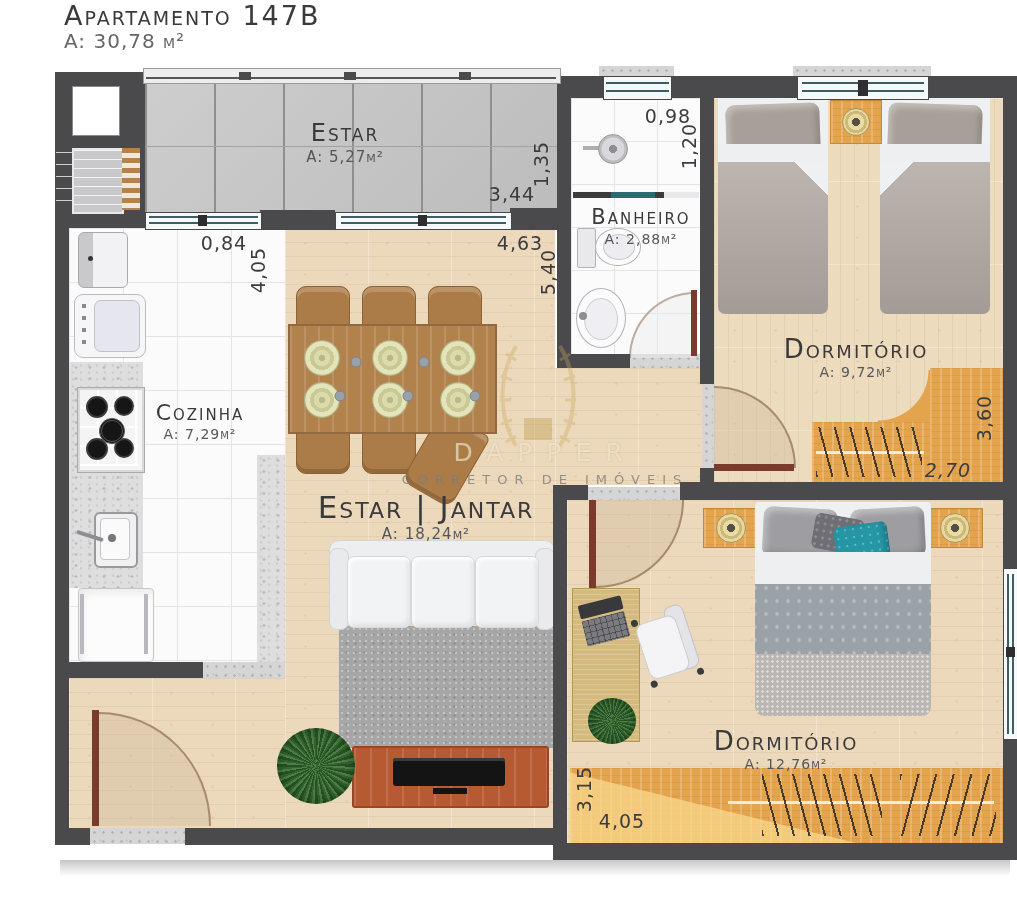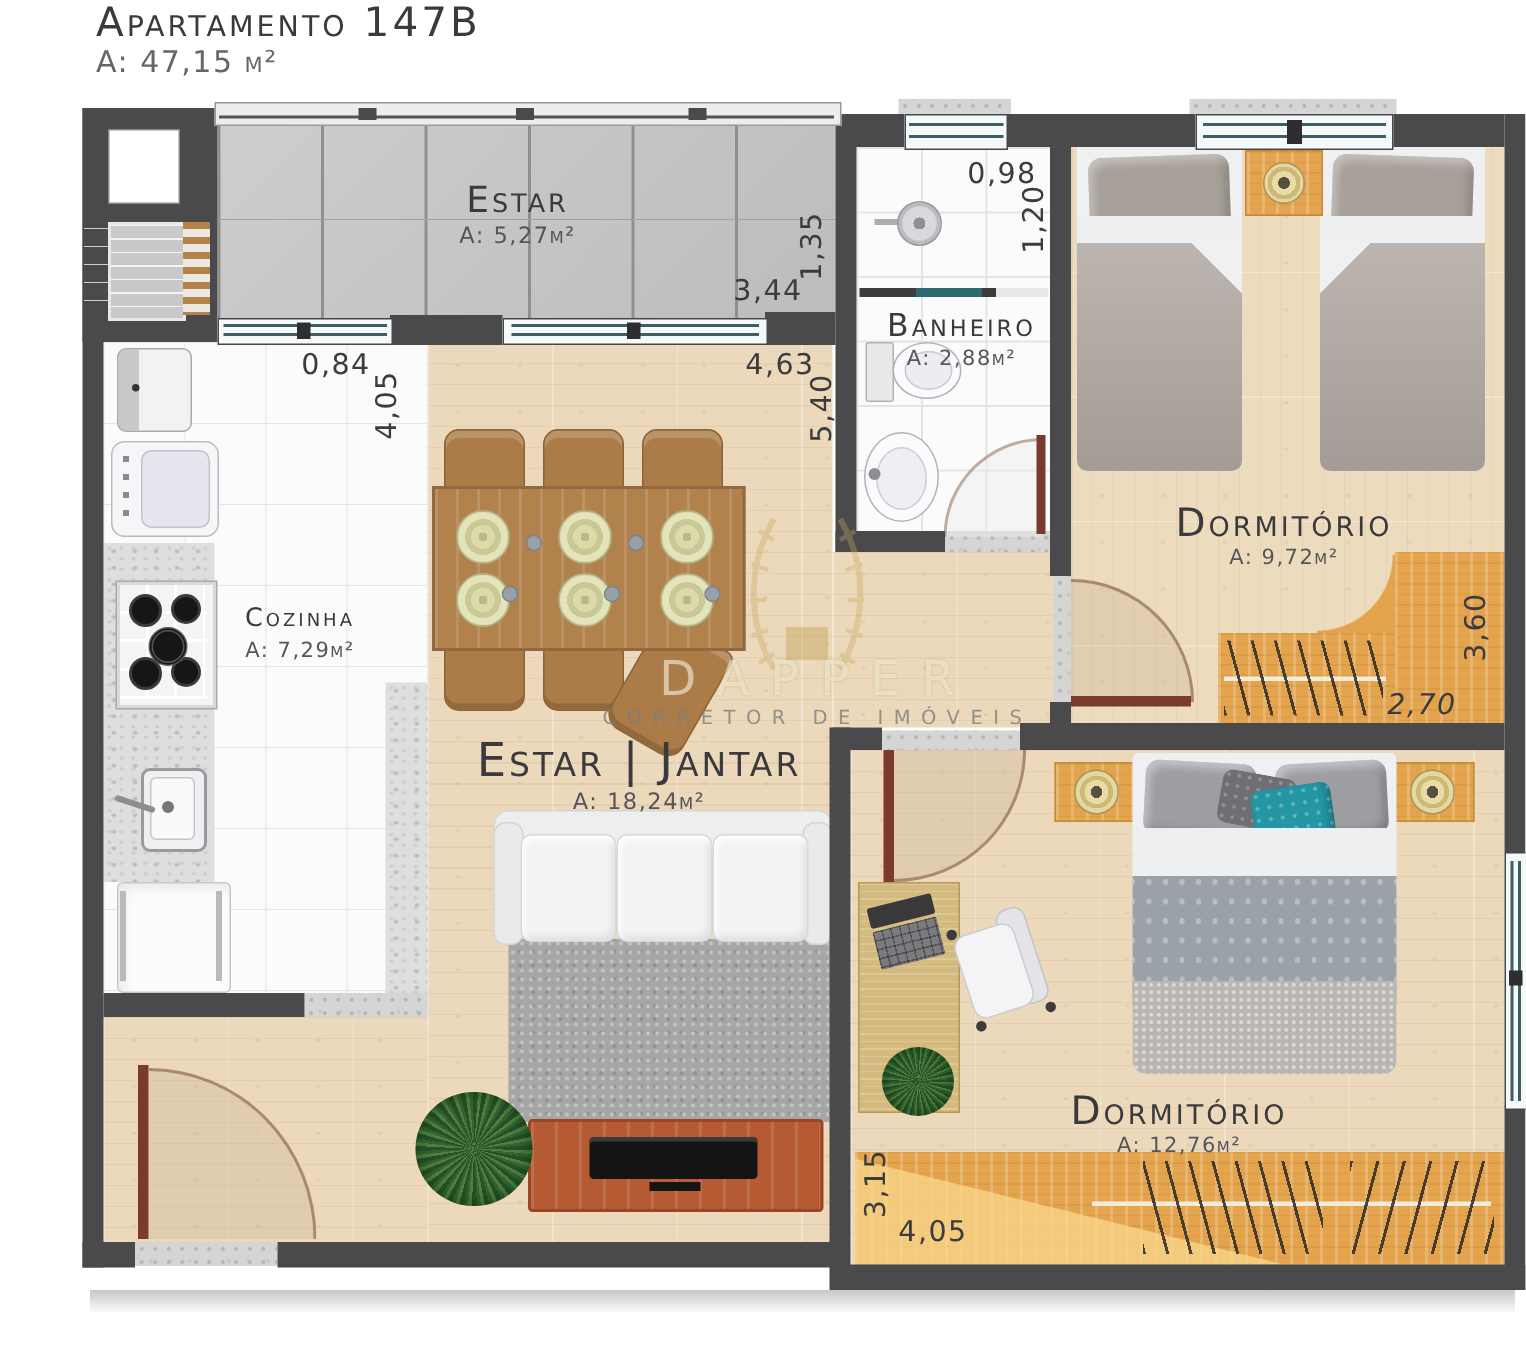--- a/index.html
+++ b/index.html
@@ -72,21 +72,21 @@
   .goldplate{position:absolute;border-radius:50%;background:radial-gradient(circle,#55503f 0 4px,#e9dba4 4px 8px,#cdb877 8px 11px,#e6d79f 11px 13px);border:1px solid #a8955c;}
   .plant{position:absolute;border-radius:50%;
     background:repeating-conic-gradient(from 8deg,#274f28 0 5deg,#4e8043 5deg 9deg,#35642f 9deg 13deg);
     box-shadow:inset 0 0 12px rgba(0,40,0,.55);z-index:14;}
   .wm{position:absolute;z-index:50;pointer-events:none;}
 </style>
 </head>
 <body>
 
 <div class="abs" style="left:64px;top:0px;font-size:27px;font-variant:small-caps;letter-spacing:2px;color:#3a3a3c;">Apartamento 147B</div>
-<div class="abs" style="left:64px;top:29px;font-size:20px;font-variant:small-caps;letter-spacing:1px;color:#66666a;">A: 47,15 m²</div>
+<div class="abs" style="left:64px;top:29px;font-size:20px;font-variant:small-caps;letter-spacing:1px;color:#66666a;">A: 30,78 m²</div>
 
 <div class="tileG" style="left:145px;top:80px;width:412px;height:132px;"></div>
 <div class="tileW" style="left:69px;top:228px;width:216px;height:434px;"></div>
 <div class="tileW" style="left:571px;top:98px;width:130px;height:258px;background-size:43px 43px;"></div>
 <div class="wood" style="left:285px;top:228px;width:270px;height:600px;"></div>
 <div class="wood" style="left:69px;top:678px;width:216px;height:150px;"></div>
 <div class="wood" style="left:555px;top:368px;width:159px;height:117px;"></div>
 <div class="wood-v" style="left:714px;top:98px;width:289px;height:384px;"></div>
 <div class="wood" style="left:567px;top:500px;width:436px;height:345px;"></div>
 
@@ -282,21 +282,21 @@
 <div class="leaf" style="left:691px;top:290px;width:6px;height:66px;z-index:13;"></div>
 <div class="arc tr" style="left:714px;top:386px;width:80px;height:80px;z-index:12;"></div>
 <div class="leaf" style="left:714px;top:464px;width:80px;height:7px;z-index:13;"></div>
 <div class="arc br" style="left:596px;top:500px;width:86px;height:86px;z-index:12;"></div>
 <div class="leaf" style="left:589px;top:500px;width:7px;height:88px;z-index:13;"></div>
 
 <div class="room-label" style="left:345px;top:133px;font-size:24px;">Estar</div>
 <div class="room-area" style="left:345px;top:157px;font-size:15px;">A: 5,27m²</div>
 <div class="room-label" style="left:641px;top:217px;font-size:21px;">Banheiro</div>
 <div class="room-area" style="left:641px;top:239px;font-size:14px;">A: 2,88m²</div>
-<div class="room-label" style="left:200px;top:412px;font-size:17px;">Cozinha</div>
+<div class="room-label" style="left:200px;top:412px;font-size:22px;">Cozinha</div>
 <div class="room-area" style="left:200px;top:434px;font-size:14px;">A: 7,29m²</div>
 <div class="room-label" style="left:426px;top:507px;font-size:31px;">Estar | Jantar</div>
 <div class="room-area" style="left:426px;top:534px;font-size:15px;">A: 18,24m²</div>
 <div class="room-label" style="left:856px;top:349px;font-size:26px;">Dormitório</div>
 <div class="room-area" style="left:856px;top:372px;font-size:14px;">A: 9,72m²</div>
 <div class="room-label" style="left:786px;top:741px;font-size:26px;">Dormitório</div>
 <div class="room-area" style="left:786px;top:764px;font-size:14px;">A: 12,76m²</div>
 
 <div class="dim" style="left:512px;top:194px;">3,44</div>
 <div class="dim rot" style="left:541px;top:164px;">1,35</div>
@@ -313,18 +313,18 @@
 
 <div class="wm" style="left:490px;top:340px;width:96px;height:112px;opacity:.35;">
   <svg width="96" height="112" viewBox="0 0 96 112">
     <path d="M26 6 C 8 36 8 76 26 106" stroke="#c9a75f" fill="none" stroke-width="4"></path>
     <path d="M70 6 C 88 36 88 76 70 106" stroke="#c9a75f" fill="none" stroke-width="4"></path>
     <path d="M26 20 l-10 -6 M22 40 l-11 -4 M21 60 l-11 0 M22 80 l-11 4 M26 96 l-10 6" stroke="#c9a75f" stroke-width="3"></path>
     <path d="M70 20 l10 -6 M74 40 l11 -4 M75 60 l11 0 M74 80 l11 4 M70 96 l10 6" stroke="#c9a75f" stroke-width="3"></path>
     <rect x="34" y="78" width="28" height="22" fill="#b9943f"></rect>
   </svg>
 </div>
-<div class="wm" style="left:545px;top:452px;transform:translate(-50%,-50%);font-size:32px;letter-spacing:14px;
+<div class="wm" style="left:545px;top:452px;transform:translate(-50%,-50%);font-size:25px;letter-spacing:14px;
             color:rgba(252,248,238,.55);text-shadow:0 0 2px rgba(180,150,80,.45);font-variant:small-caps;">DAPPER</div>
 <div class="wm" style="left:545px;top:479px;transform:translate(-50%,-50%);font-size:13px;letter-spacing:7px;
             color:rgba(125,125,125,.8);white-space:nowrap;font-variant:small-caps;">CORRETOR DE IMÓVEIS</div>
 
 <div class="abs" style="left:60px;top:860px;width:950px;height:16px;z-index:1;background:linear-gradient(180deg,rgba(130,130,130,.45),rgba(130,130,130,0));"></div>
 
 </body></html>

